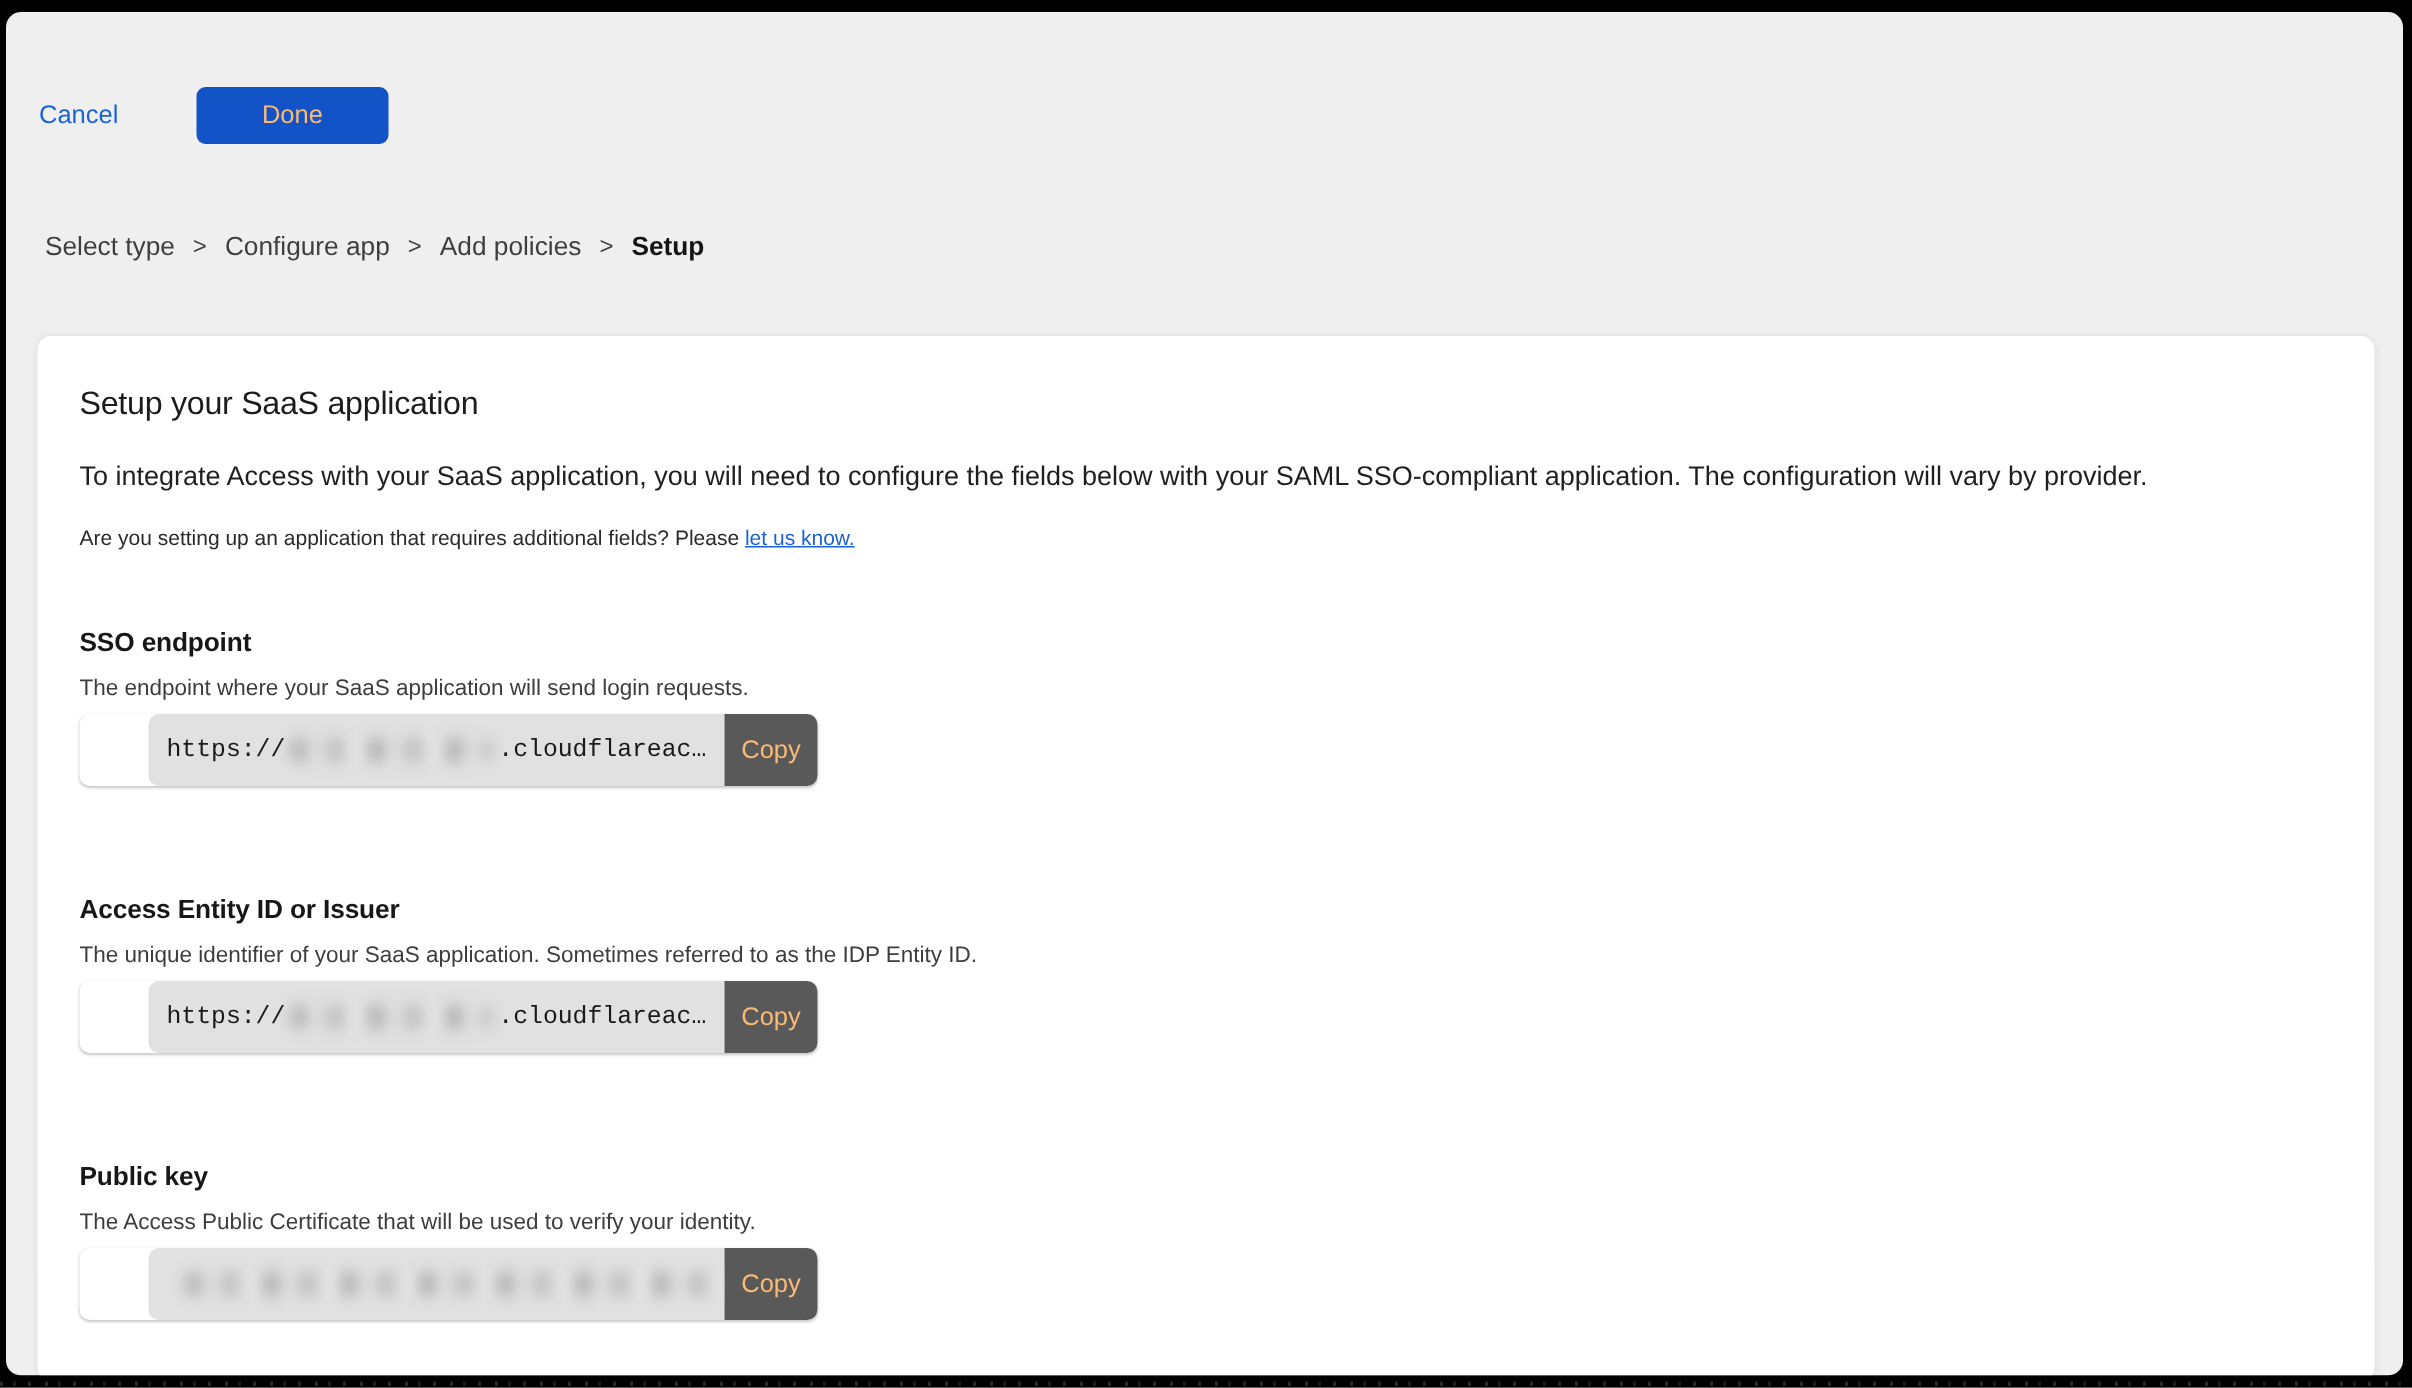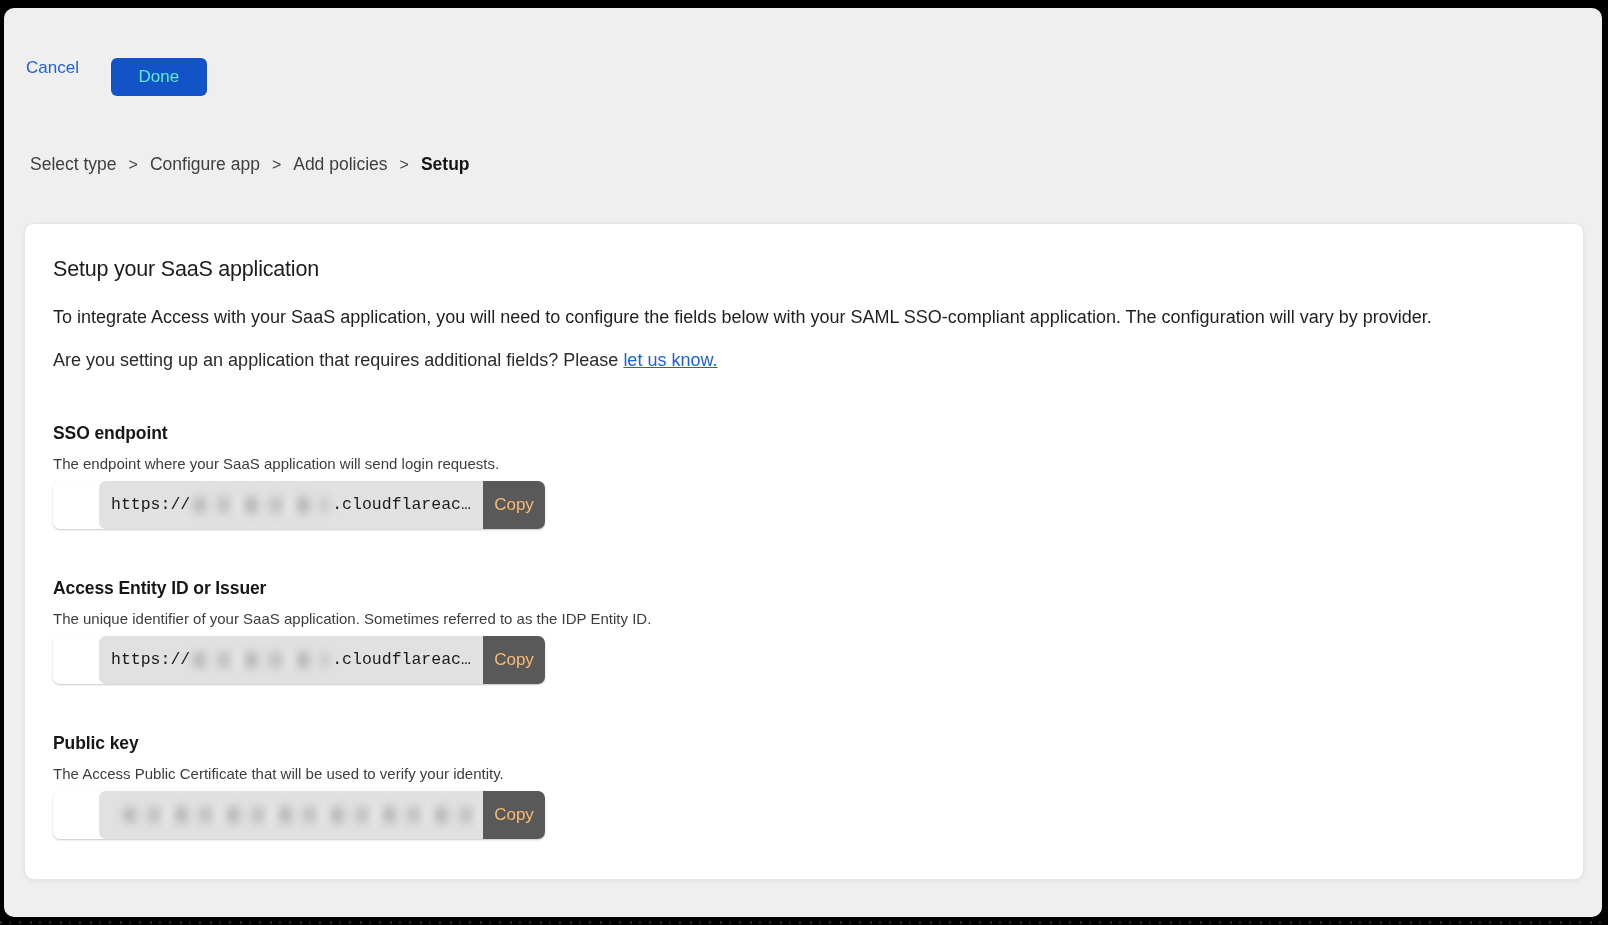--- a/index.html
+++ b/index.html
@@ -41,32 +41,32 @@
     justify-content: space-between;
     align-items: center;
     padding: 50px 34px 0 22px;
   }
   .page-title {
     font-size: 34px;
     font-weight: 400;
     letter-spacing: -0.5px;
     color: #2f2f2f;
   }
-  .header-actions { display: flex; align-items: flex-start; gap: 32px; }
+  .header-actions { display: flex; align-items: center; gap: 52px; }
   .cancel-link {
     color: #1a63d6;
     font-size: 17px;
     cursor: pointer;
     text-decoration: none;
   }
   .done-btn {
-    width: 96px;
+    width: 128px;
     height: 38px;
     background: #1254c8;
-    color: #5eead4;
+    color: #fdba74;
     font-size: 17px;
     font-family: "Liberation Sans", sans-serif;
     border: none;
     border-radius: 6px;
     cursor: pointer;
   }
 
   
   .breadcrumb {
     margin-top: 58px;
@@ -99,32 +99,32 @@
     letter-spacing: -0.2px;
   }
   .card-intro {
     margin-top: 24px;
     font-size: 18px;
     color: #1f1f1f;
     line-height: 1.25;
   }
   .card-note {
     margin-top: 21px;
-    font-size: 18px;
+    font-size: 14px;
     color: #2a2a2a;
   }
   .card-note a {
     color: #1a63d6;
     text-decoration: underline;
     cursor: pointer;
   }
 
   .section { margin-top: 52px; }
   .section:first-of-type { margin-top: 52px; }
-  .section + .section { margin-top: 49px; }
+  .section + .section { margin-top: 72px; }
   .field-label {
     font-size: 17.5px;
     font-weight: 700;
     color: #171717;
     letter-spacing: -0.1px;
   }
   .field-desc {
     margin-top: 11px;
     font-size: 15px;
     color: #3d3d3d;

